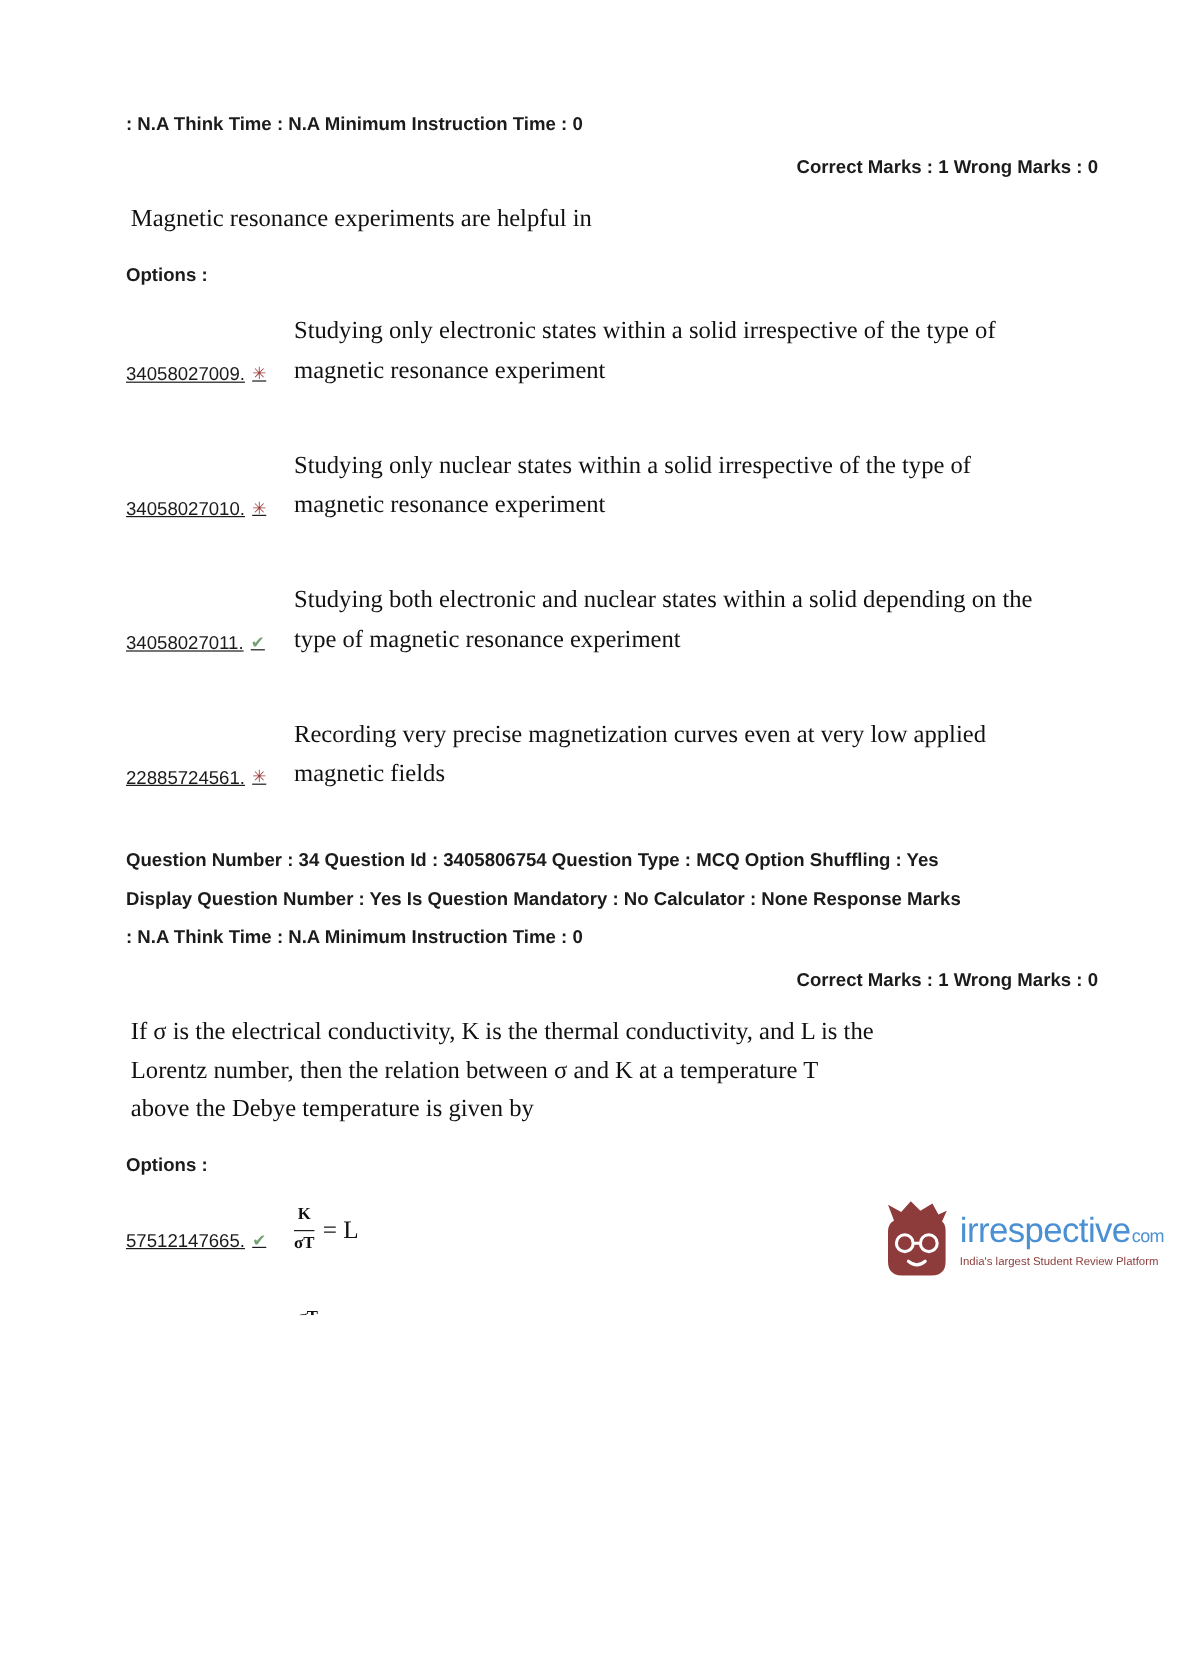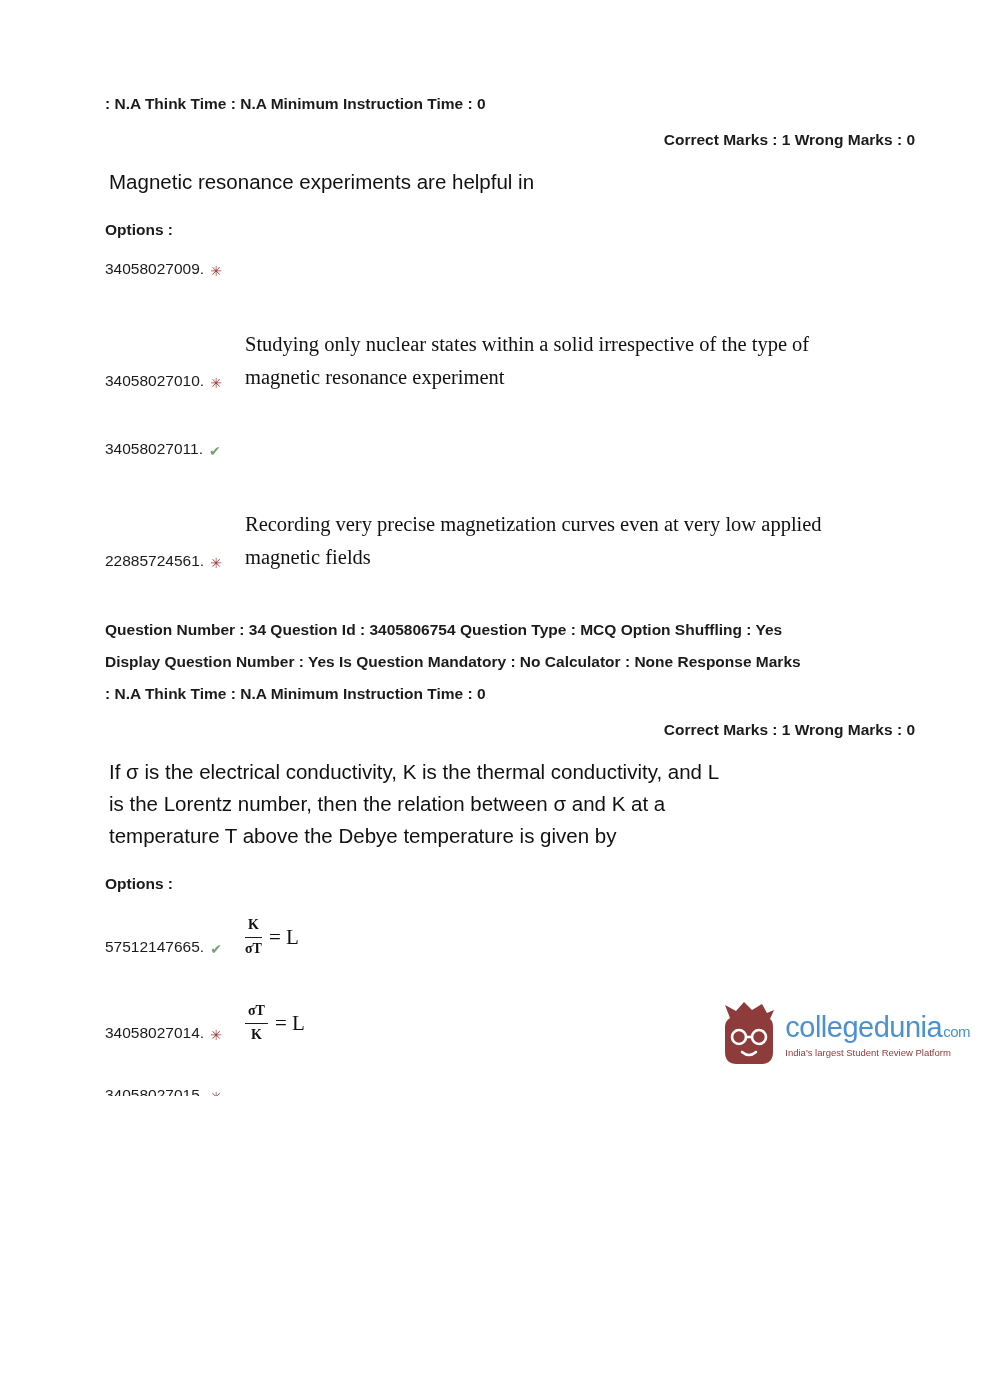--- a/index.html
+++ b/index.html
@@ -10,29 +10,29 @@
     box-sizing:border-box;
     padding:88px 0 0 105px;
     font-family:"Liberation Sans",sans-serif;
     color:#1b1b1b;
     overflow:hidden;
   }
   .meta{margin:0;font-weight:700;font-size:15.5px;line-height:32px;color:#1b1b1b;max-width:810px;}
   .marks{margin:4px 0 0;text-align:right;}
   .question{
     margin:10px 0 0;padding-left:4px;
-    font-family:Liberation Sans, sans-serif;
+    font-family:Liberation Serif, serif;
     font-size:20.5px;line-height:32px;color:#111;
     max-width:620px;
   }
   .options-label{margin:16px 0 0;font-weight:700;font-size:15.5px;line-height:32px;}
   .options{margin-top:14px;}
   .option{display:flex;align-items:flex-end;margin-bottom:46px;}
   .option:last-child{margin-bottom:0;}
-  .option-id-cell{flex:0 0 140px;display:flex;align-items:flex-end;padding-bottom:4px;font-size:15.5px;}
+  .option-id-cell{flex:0 0 140px;display:flex;align-items:flex-start;padding-bottom:4px;font-size:15.5px;text-decoration:underline;}
   .option-id{color:#1b1b1b;white-space:nowrap;}
   .mark{margin-left:6px;font-size:14px;line-height:1;}
   .mark.correct{color:#74a274;}
   .mark.incorrect{color:#9c3b3b;}
   .option-text{
     width:620px;
     font-family:"Liberation Serif",serif;
     font-size:20.5px;line-height:33px;color:#111;
   }
   .section-2{margin-top:40px;}
@@ -59,35 +59,37 @@
     <p class="question">Magnetic resonance experiments are helpful in</p>
     <p class="options-label">Options :</p>
 
     <div class="options">
 
       <div class="option">
         <div class="option-id-cell">
           <span class="option-id">34058027009.</span>
           <span class="mark incorrect">✳</span>
         </div>
+        <div class="option-text">Studying only electronic states within a solid irrespective of the type of magnetic resonance experiment</div>
       </div>
 
       <div class="option">
         <div class="option-id-cell">
           <span class="option-id">34058027010.</span>
           <span class="mark incorrect">✳</span>
         </div>
         <div class="option-text">Studying only nuclear states within a solid irrespective of the type of magnetic resonance experiment</div>
       </div>
 
       <div class="option">
         <div class="option-id-cell">
           <span class="option-id">34058027011.</span>
           <span class="mark correct">✔</span>
         </div>
+        <div class="option-text">Studying both electronic and nuclear states within a solid depending on the type of magnetic resonance experiment</div>
       </div>
 
       <div class="option">
         <div class="option-id-cell">
           <span class="option-id">22885724561.</span>
           <span class="mark incorrect">✳</span>
         </div>
         <div class="option-text">Recording very precise magnetization curves even at very low applied magnetic fields</div>
       </div>
 
@@ -148,19 +150,19 @@
       <svg width="52" height="66" viewBox="0 0 52 66" xmlns="http://www.w3.org/2000/svg">
         <path d="M7 18 L2 5 L13 11 L21 2 L29 10 L39 4 L44 13 L51 10 L47 19 Q50 21 50 27 L50 52 Q50 64 38 64 L14 64 Q2 64 2 52 L2 27 Q2 21 7 18 Z" fill="#8d3b3b"></path>
         <circle cx="16" cy="37" r="7" fill="none" stroke="#ffffff" stroke-width="2.6"></circle>
         <circle cx="36" cy="37" r="7" fill="none" stroke="#ffffff" stroke-width="2.6"></circle>
         <line x1="23" y1="37" x2="29" y2="37" stroke="#ffffff" stroke-width="2.6"></line>
         <path d="M19 52 Q26 58 33 52" fill="none" stroke="#ffffff" stroke-width="2.6" stroke-linecap="round"></path>
       </svg>
     </span>
     <div class="brand-text">
       <div class="brand-line">
-        <span>collegedunia</span><span class="brand-tld">com</span>
+        <span>irrespective</span><span class="brand-tld">com</span>
       </div>
       <div class="tagline">India's largest Student Review Platform</div>
     </div>
   </div>
 
 </div>
 
 </body></html>

